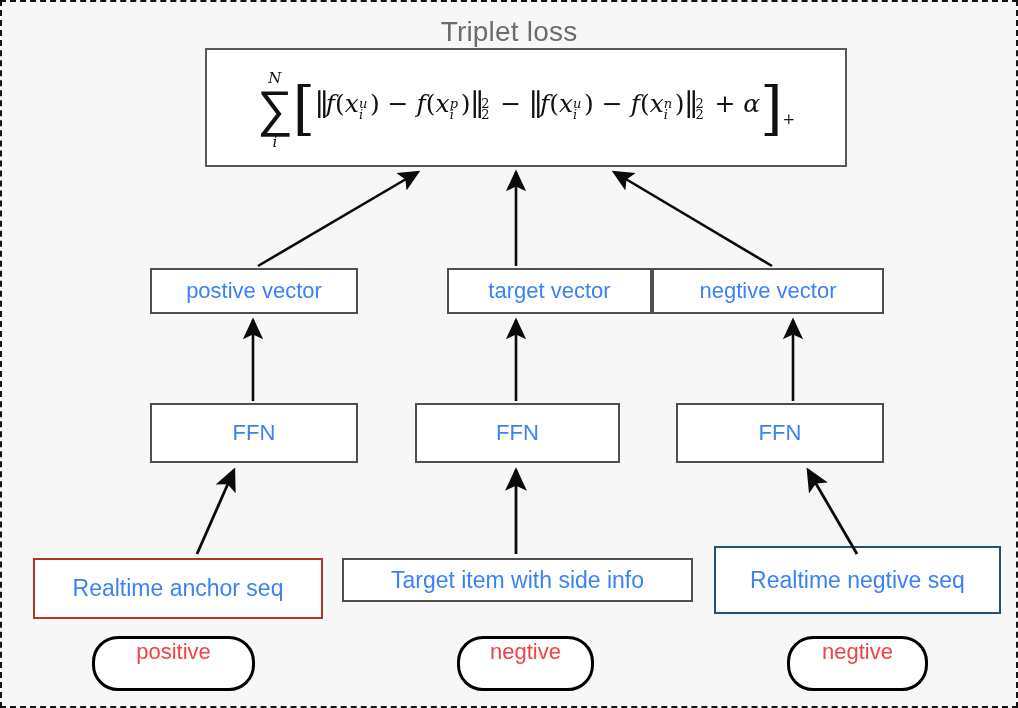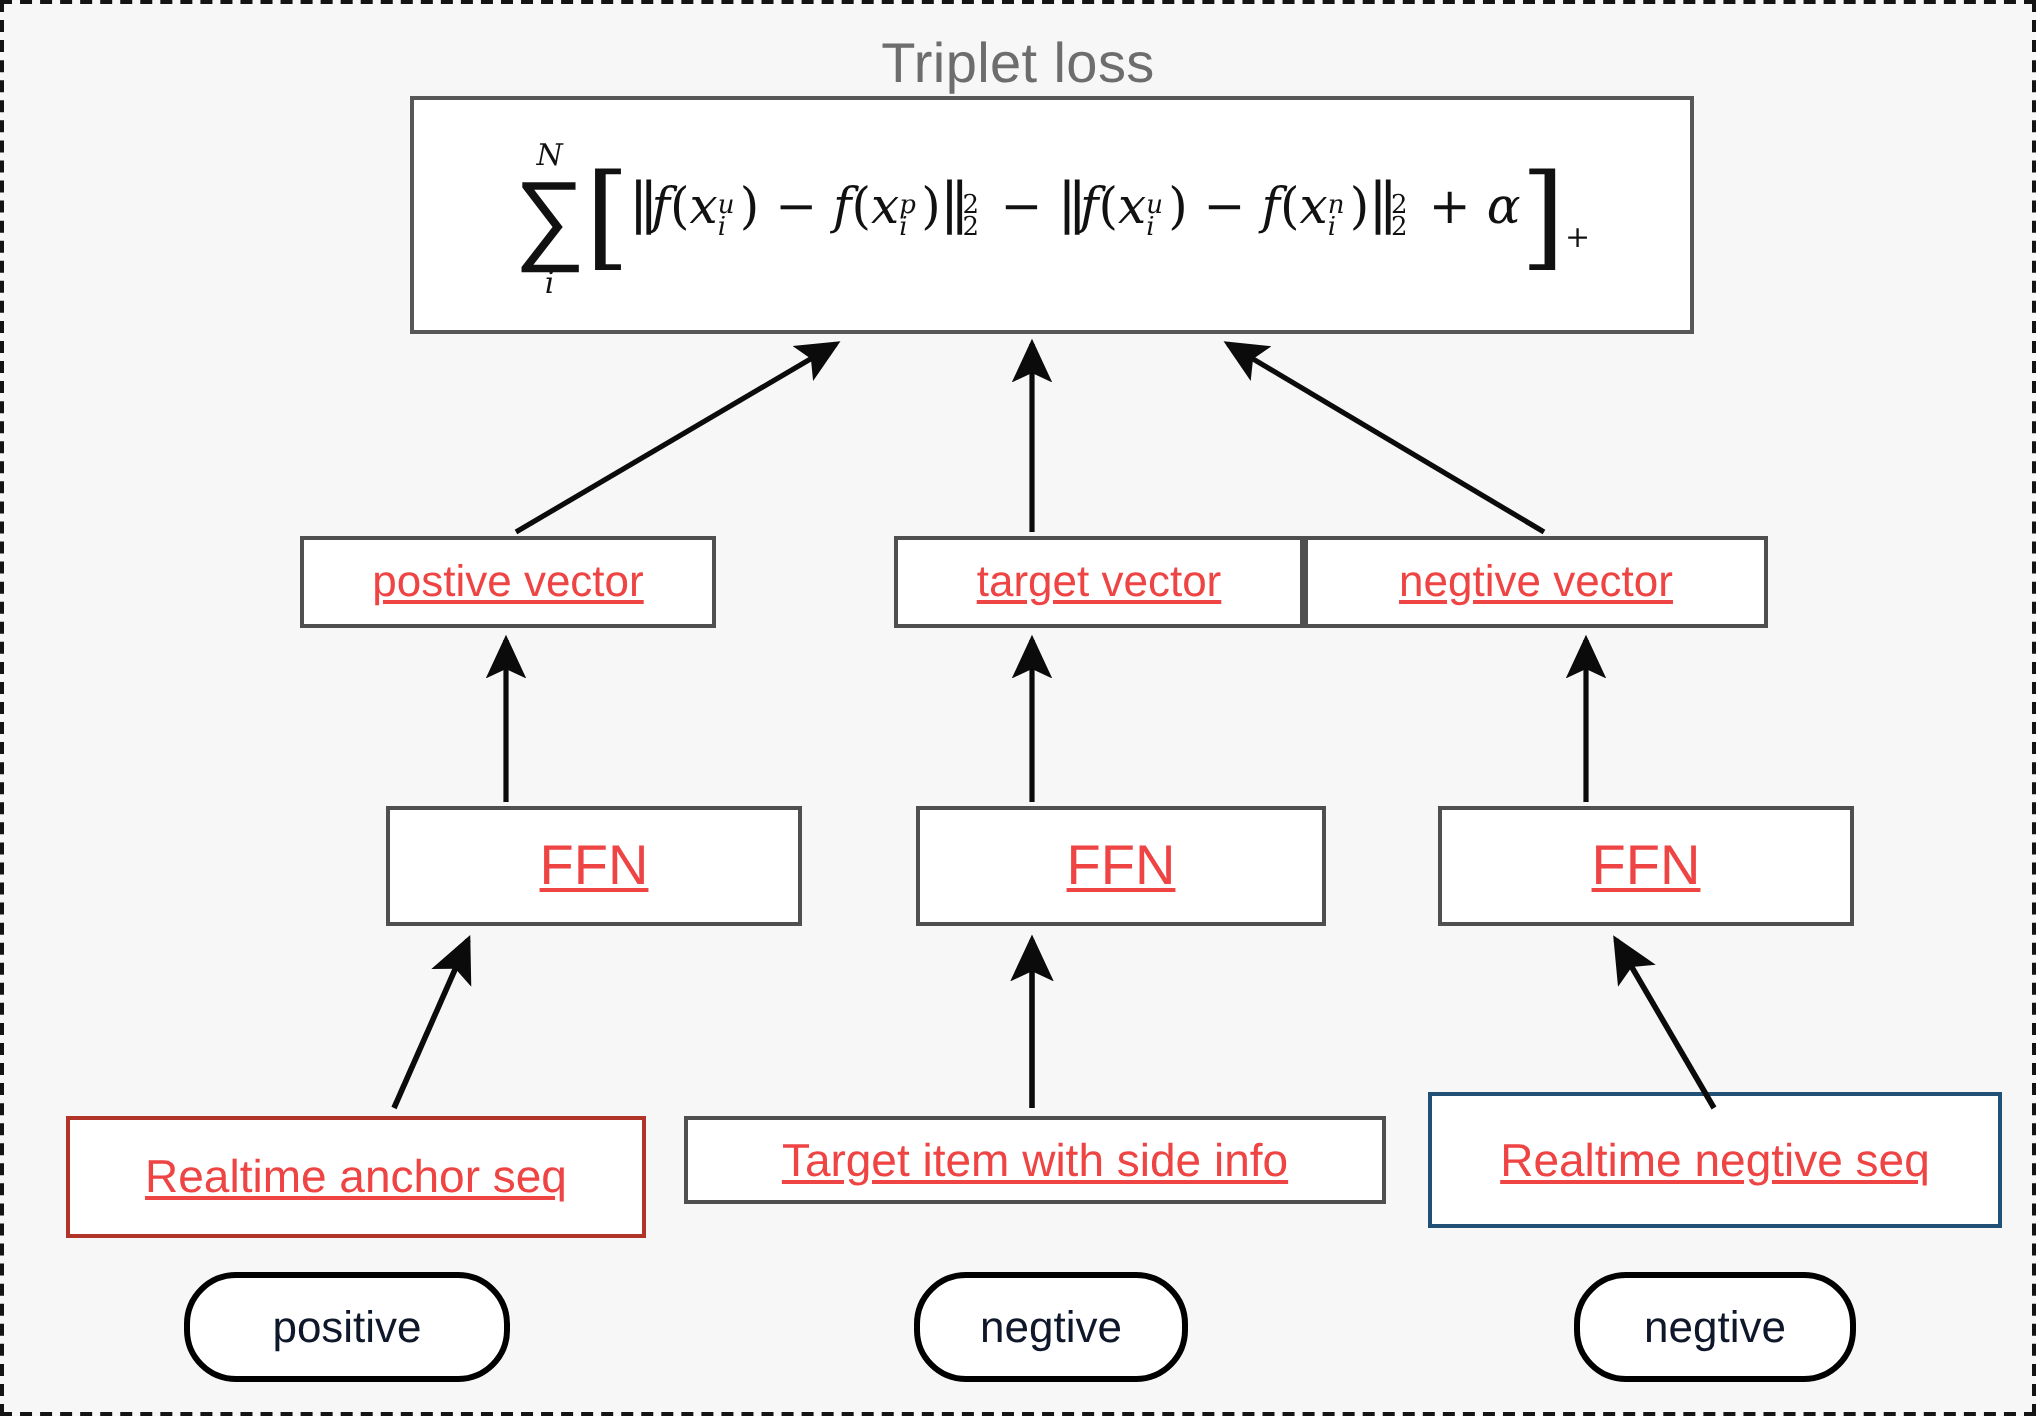--- a/index.html
+++ b/index.html
@@ -96,40 +96,38 @@
   }
   
   .nodebox {
     position: absolute;
     background: #ffffff;
     border: 2px solid #4f4f4f;
     display: flex;
     align-items: center;
     justify-content: center;
     font-size: 21px;
-    color: #ef4444;
-    white-space: nowrap;
-    text-decoration: underline;
+    color: #3b82f6;
+    white-space: nowrap;
   }
   .nodebox.vec { font-size: 22px; }
-  .nodebox.ffn { font-size: 28px; margin-left: 43px; }
+  .nodebox.ffn { font-size: 22px; }
   .nodebox.seq { font-size: 23px; }
   .nodebox.red { border-color: #b03428; }
   .nodebox.blue { border-color: #215176; }
   
   .pill {
     position: absolute;
     background: #ffffff;
     border: 3px solid #000000;
     border-radius: 26px;
     display: flex;
-    align-items: center;
     justify-content: center;
     font-size: 22px;
-    color: #0f172a;
+    color: #ef4444;
     white-space: nowrap;
   }
   
   #arrows {
     position: absolute;
     left: 0; top: 0;
     width: 1018px; height: 708px;
     pointer-events: none;
   }
 </style>

